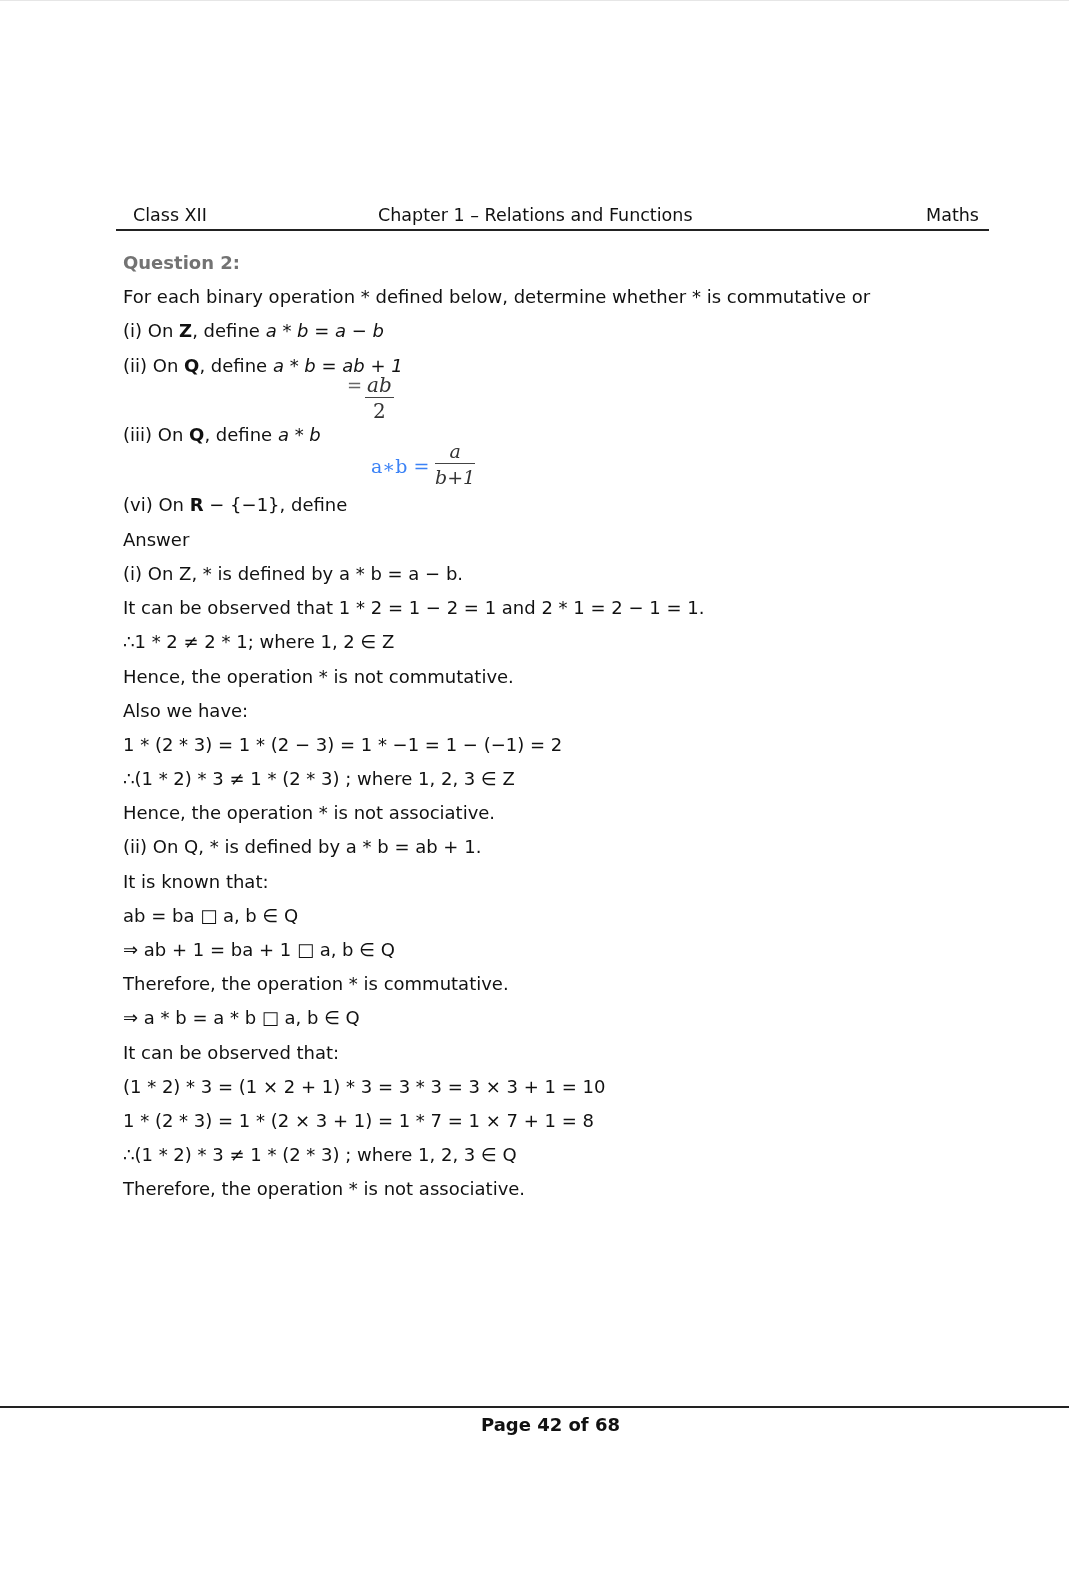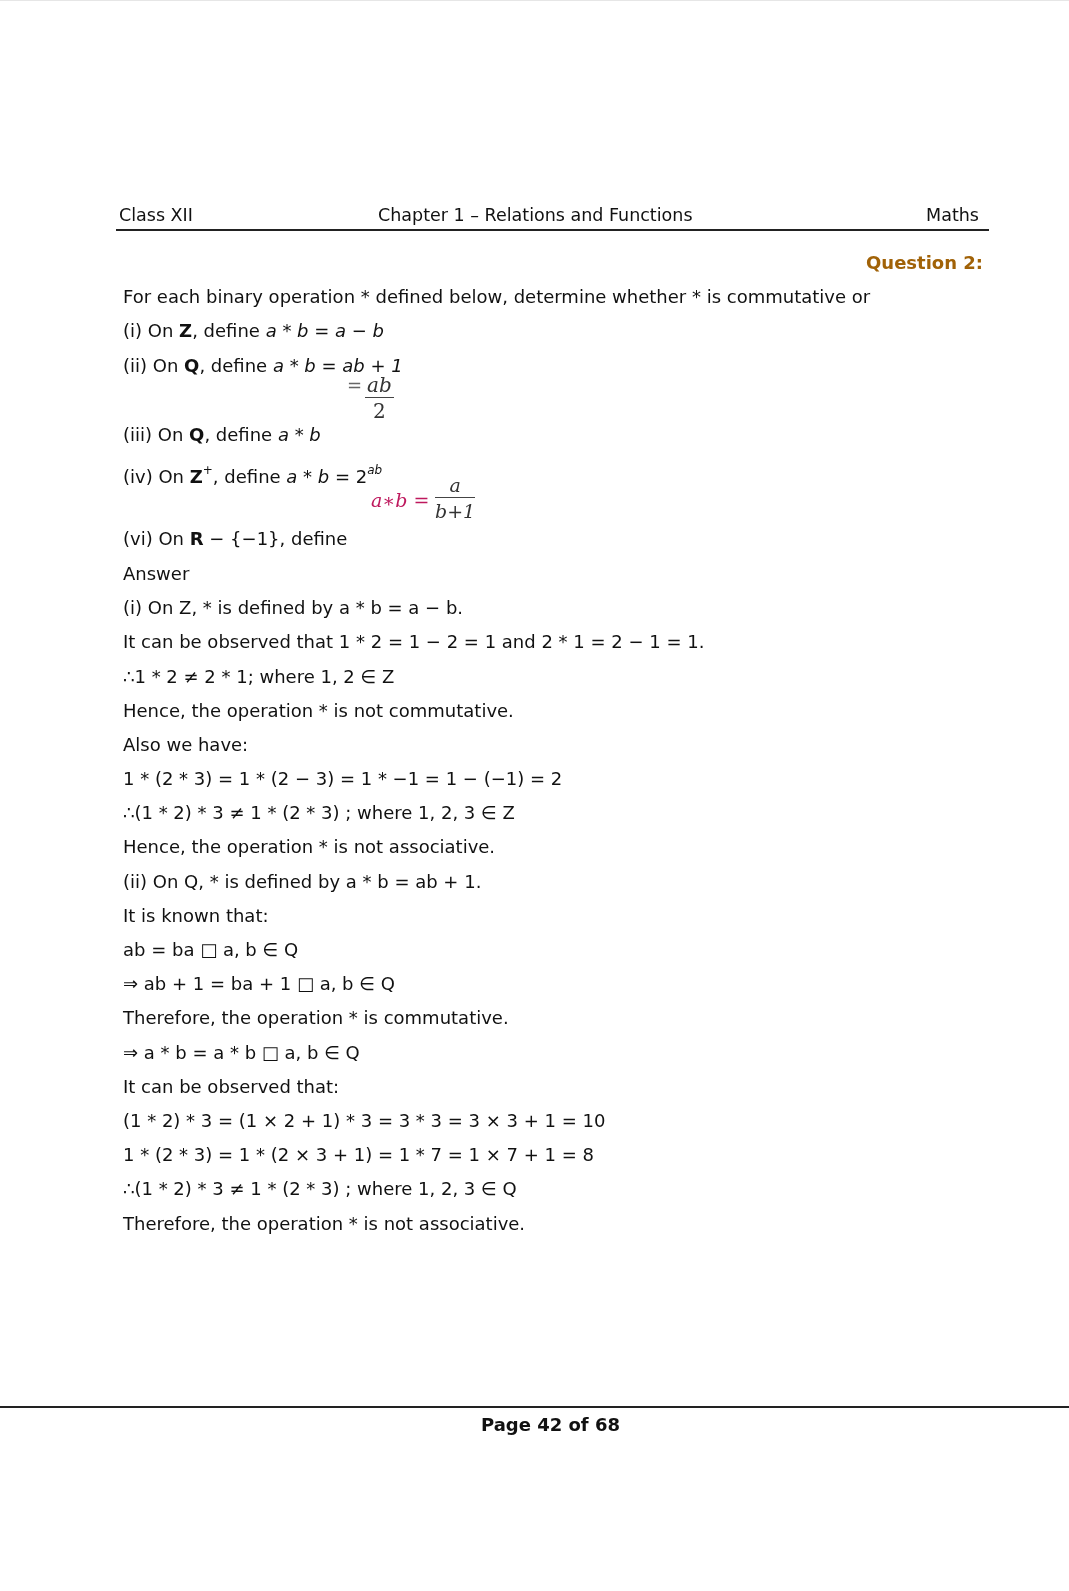--- a/index.html
+++ b/index.html
@@ -1,30 +1,30 @@
 <!DOCTYPE html>
 <html><head>
   <meta charset="utf-8">
   <style>
     html, body { margin: 0; padding: 0; background: #ffffff; }
     body { width: 1069px; height: 1591px; position: relative; overflow: hidden;
            font-family: "DejaVu Sans", sans-serif; color: #111111; }
     .header { position: absolute; left: 116px; top: 203px; width: 873px; height: 26px;
               border-bottom: 2px solid #222; font-size: 17.5px; }
     .header span { position: absolute; top: 2px; }
-    .h-left { left: 3px; }
+    .h-left { left: 17px; }
     .h-center { left: 262px; }
     .h-right { right: 10px; }
     .content { position: absolute; left: 123px; top: 246px; width: 860px; font-size: 18px; }
     .line { height: 34.2px; line-height: 34px; white-space: nowrap; }
-    .qtitle { color: #a16207; font-weight: bold; text-align: right; }
+    .qtitle { color: #737373; font-weight: bold; }
     b { font-weight: bold; }
     i { }
     .frac-line { position: relative; }
-    .serif { font-family: "DejaVu Serif", serif; font-style: italic; color: #be185d; }
+    .serif { font-family: "DejaVu Serif", serif; color: #3b82f6; }
     .frac { position: absolute; display: inline-block; text-align: center; font-family: "DejaVu Serif", serif; color:#333; }
     .frac .num { display: block; font-style: italic; border-bottom: 1px solid #444; padding: 0 2px; line-height: 24px; }
     .frac .den { display: block; line-height: 26px; }
     .sup { font-size: 12px; vertical-align: 9px; }
     .footer-line { position: absolute; left: 0; top: 1406px; width: 1069px; border-top: 2px solid #222; }
     .footer { position: absolute; left: 0; top: 1414px; width: 1101px; text-align: center;
               font-size: 18px; font-weight: bold; }
     .top-line { position:absolute; left:0; top:0; width:1069px; border-top:1px solid #e6e6e6; }
   </style>
 </head>
@@ -52,23 +52,20 @@
 
   <div class="line frac-line" style="height:70px; line-height:104px;">
     <span>(iii) On </span><b>Q</b><span>, define </span><i>a * b</i>
     <span class="serif" style="position:absolute; left:224px; top:-14px; line-height:34px; font-style:normal; color:#666;">=</span>
     <span class="frac" style="left:242px; top:-10px; font-size:20px;">
       <span class="num">ab</span>
       <span class="den">2</span>
     </span>
   </div>
 
-  <div class="line">
-    <span>(iv) On </span><b>Z</b><span class="sup">+</span><span>, define </span><i>a * b</i><span> = 2</span><i class="sup">ab</i>
-  </div>
 
 
   <div class="line frac-line" style="height:70px; line-height:104px;">
     <span>(vi) On </span><b>R</b><span> − {−1}, define</span>
     <span class="serif" style="position:absolute; left:248px; top:-4px; line-height:34px; font-size:19px;">a∗b =</span>
     <span class="frac" style="left:312px; top:-14px; font-size:19px;">
       <span class="num">a</span>
       <span class="den" style="font-style:italic;">b+1</span>
     </span>
   </div>

